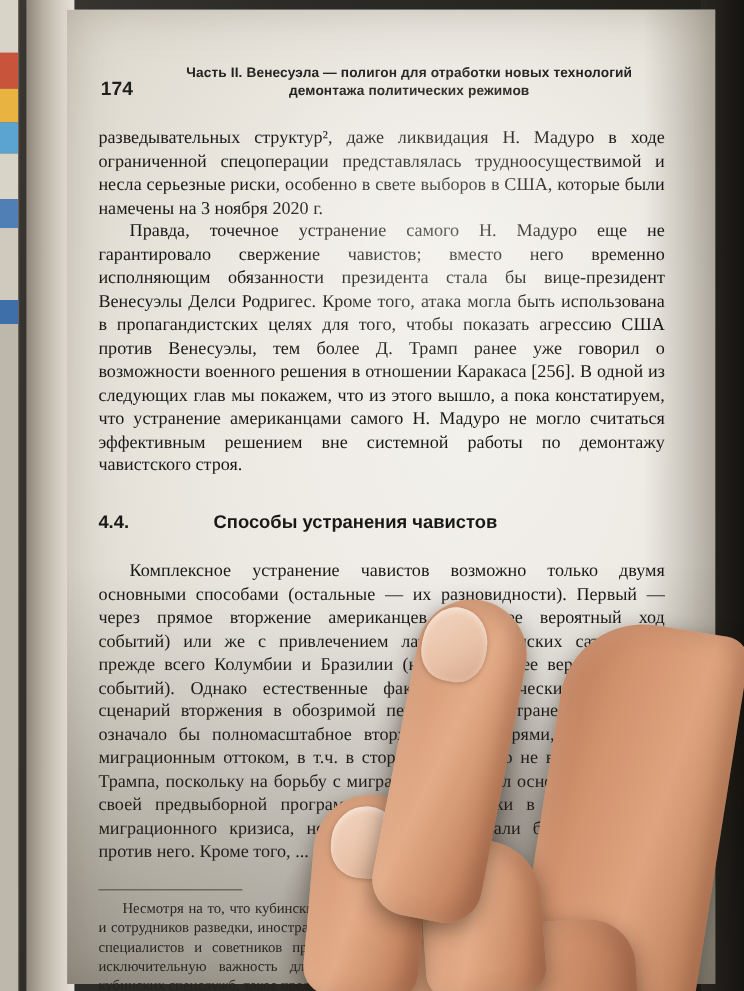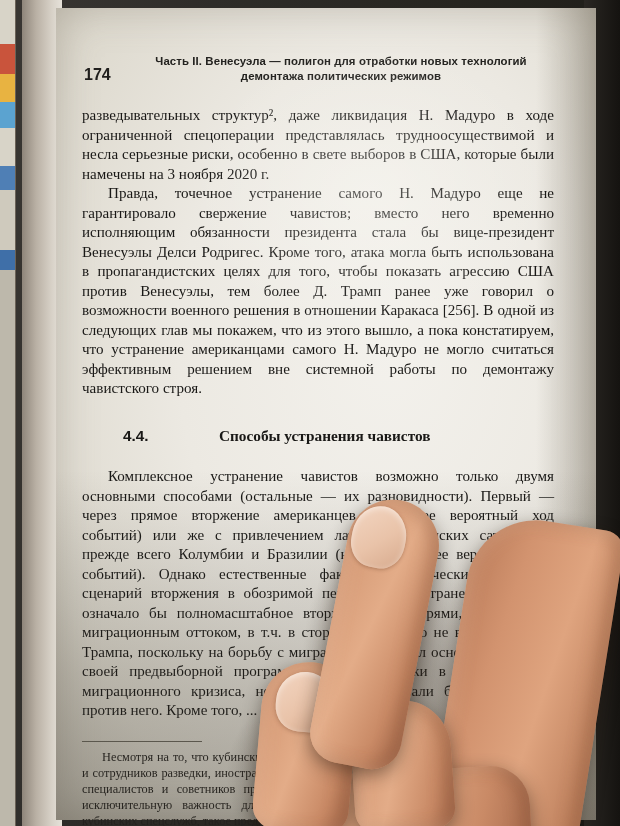--- a/index.html
+++ b/index.html
@@ -139,24 +139,23 @@
   .section-head {
     position: absolute;
     top: 419px;
     left: 8px;
     width: 472px;
     display: flex;
     font-family: "Liberation Sans", sans-serif;
     font-weight: 700;
     font-size: 15.3px;
     color: #191816;
-    margin-left: 41px;
   }
   .section-num { width: 96px; }
-  .section-title { flex: 1; font-family: Liberation Serif, serif; }
+  .section-title { flex: 1; }
 
   .body-text-2 {
     position: absolute;
     top: 459px;
     left: 8px;
     width: 472px;
     font-size: 15.1px;
     line-height: 1.295;
     text-align: justify;
     color: #191816;

